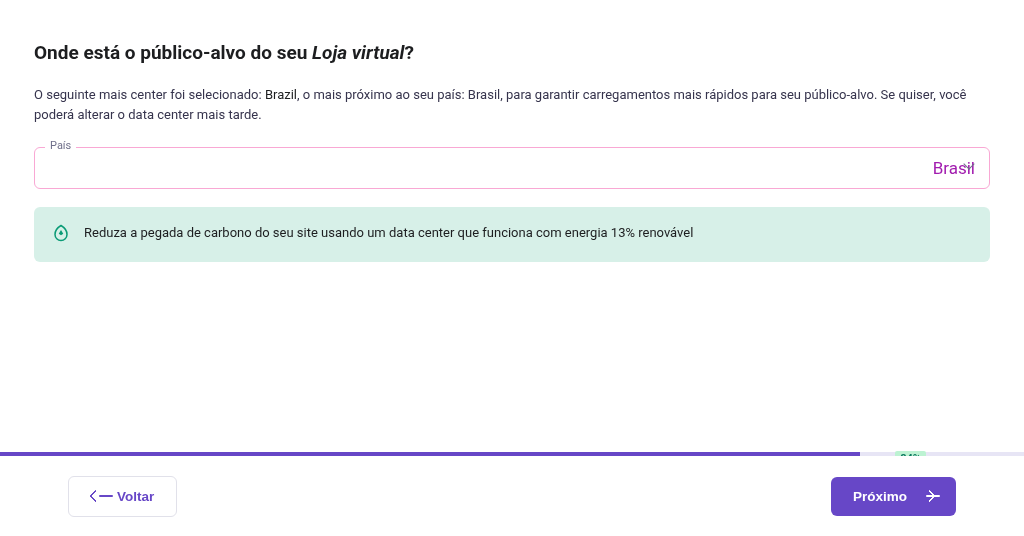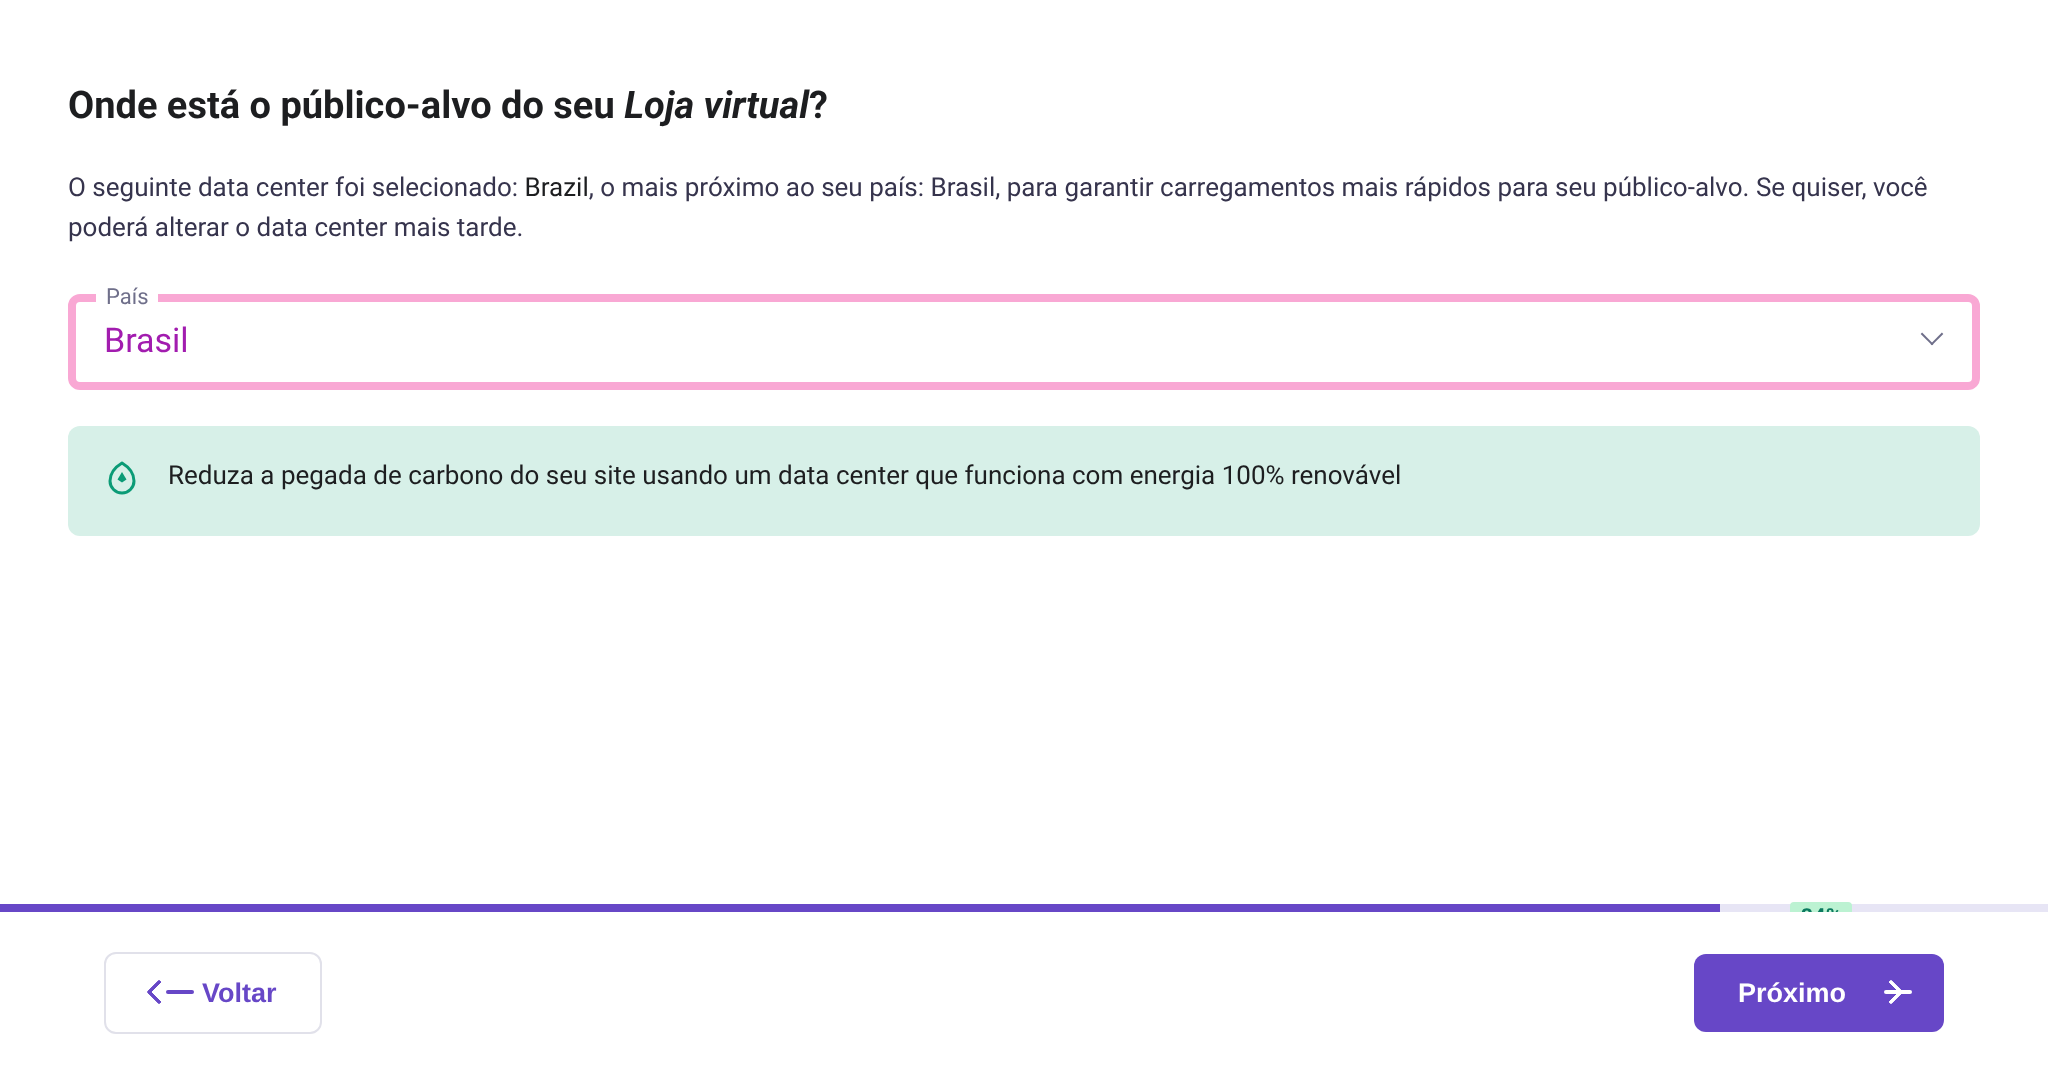--- a/index.html
+++ b/index.html
@@ -36,25 +36,26 @@
     .heading em { font-style: italic; }
     .desc {
       font-size: 13px;
       color: #36344d;
       line-height: 1.55;
       margin-bottom: 22px;
     }
     .desc strong { font-weight: 400; color:#1d1e20; }
     .select-wrap {
       position: relative;
-      border: 4px solid #f9a8d4;
+      border: 1px solid #f9a8d4;
       border-radius: 6px;
       padding: 10px 14px 10px 14px;
       margin-bottom: 18px;
       cursor: pointer;
+      text-align: right;
     }
     .select-label {
       position: absolute;
       top: -9px;
       left: 10px;
       background: #fff;
       padding: 0 5px;
       font-size: 11px;
       color: #6f6f8a;
     }
@@ -120,21 +121,21 @@
     }
 
     .footer {
       position: absolute;
       left: 0; right: 0; bottom: 0;
       height: 80px;
       background: #fff;
       display: flex;
       align-items: center;
       justify-content: space-between;
-      padding: 0 52px;
+      padding: 0 68px;
     }
     .btn {
       display: inline-flex;
       align-items: center;
       gap: 10px;
       font-size: 13.5px;
       font-weight: 600;
       border-radius: 6px;
       padding: 12px 22px;
       cursor: pointer;
@@ -189,37 +190,37 @@
   </style>
 </head>
 <body>
 
 <div class="content">
   <div class="left">
     <h1 class="heading">
       <span>Onde está o público-alvo do seu </span><em>Loja virtual</em><span>?</span>
     </h1>
     <p class="desc">
-      <span>O seguinte data center foi selecionado: </span><strong>Brazil</strong><span>, o mais próximo ao seu país: Brasil, para garantir carregamentos mais rápidos para seu público-alvo. Se quiser, você poderá alterar o data center mais tarde.</span>
+      <span>O seguinte mais center foi selecionado: </span><strong>Brazil</strong><span>, o mais próximo ao seu país: Brasil, para garantir carregamentos mais rápidos para seu público-alvo. Se quiser, você poderá alterar o data center mais tarde.</span>
     </p>
 
     <div class="select-wrap">
       <span class="select-label">País</span>
       <span class="select-value">Brasil</span>
       <span class="chevron"></span>
     </div>
 
     <div class="eco-banner">
       <span class="eco-icon">
         <svg width="18" height="18" viewBox="0 0 24 24" fill="none" stroke="#0b9b76" stroke-width="2" stroke-linecap="round" stroke-linejoin="round">
           <path d="M12 2 C7 5 4 9 4 14 a8 8 0 0 0 16 0 c0-5-3-9-8-12z"></path>
           <path d="M9 13l3-5 3 5-3 2z" fill="#0b9b76" stroke="none"></path>
         </svg>
       </span>
-      <div class="eco-text">Reduza a pegada de carbono do seu site usando um data center que funciona com energia 100% renovável</div>
+      <div class="eco-text">Reduza a pegada de carbono do seu site usando um data center que funciona com energia 13% renovável</div>
     </div>
   </div>
 
   <div class="right">
     <div class="world-map">
       <svg class="map-svg" viewBox="0 0 520 320" preserveAspectRatio="xMidYMid meet">
         <g fill="#c9c8f3">
 
           <path d="M30 60 l20 -20 l35 -15 l40 5 l25 20 l15 25 l-5 25 l-25 30 l-25 25 l-30 10 l-20 -10 l-15 -25 l-10 -30 z"></path>
 

